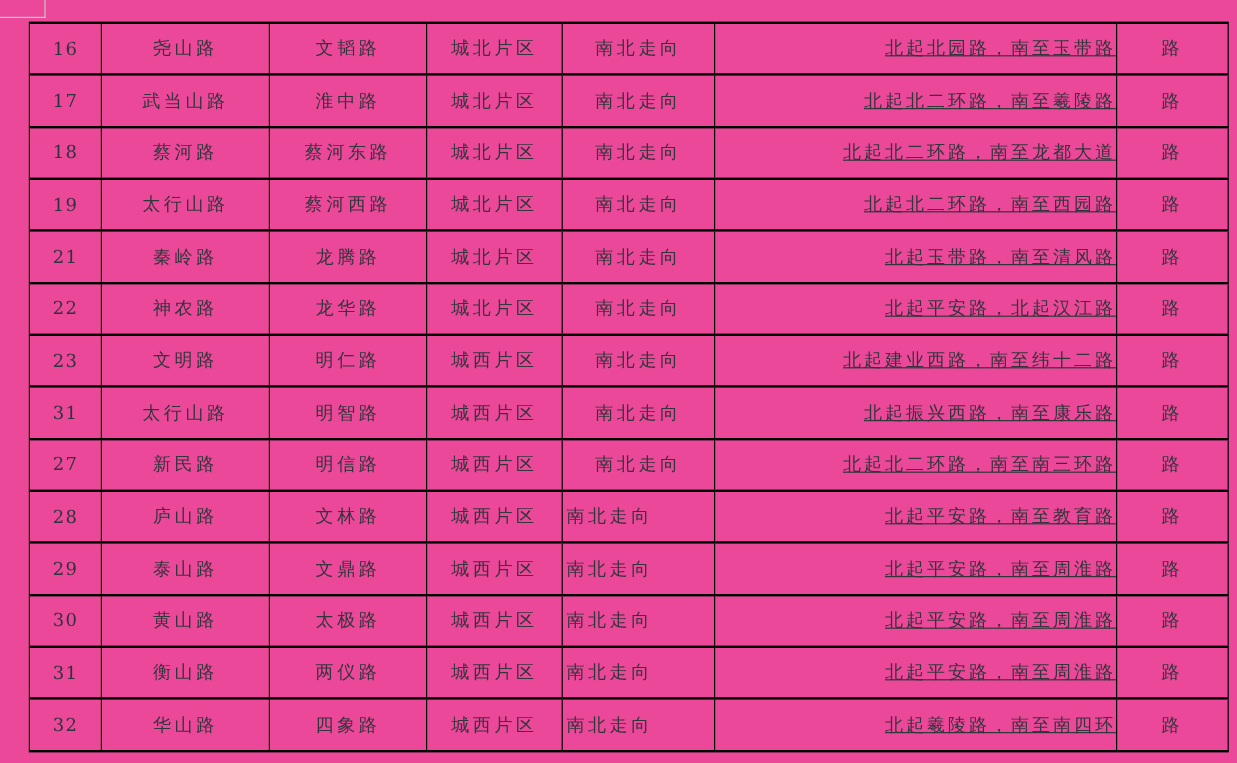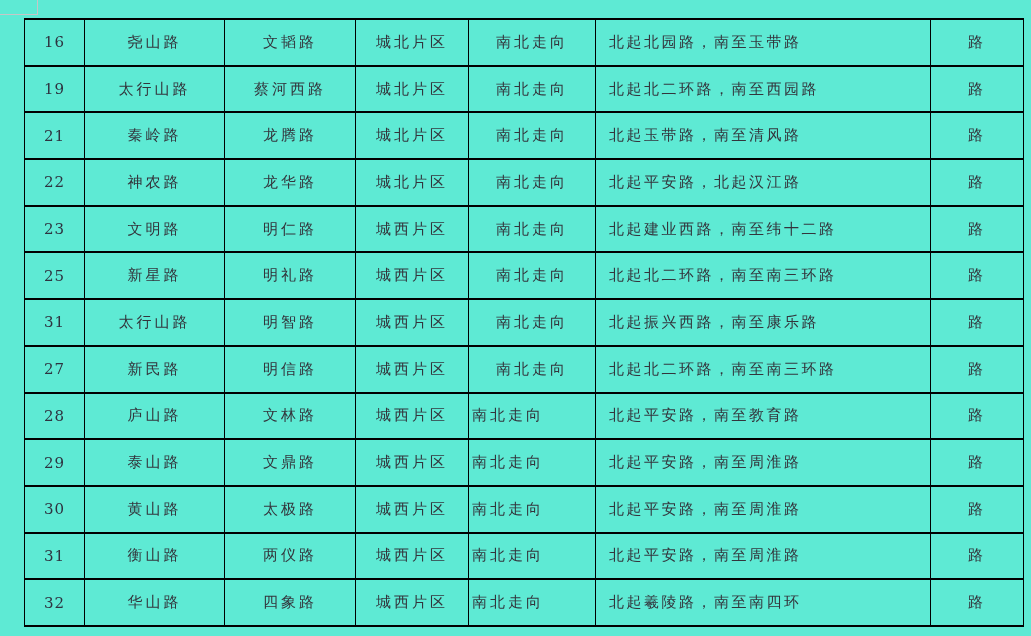--- a/index.html
+++ b/index.html
@@ -10,21 +10,21 @@
   body {
     width: 1031px;
     height: 636px;
     overflow: hidden;
     font-family: "DejaVu Serif", "Liberation Serif", serif;
   }
   .page {
     position: relative;
     width: 1031px;
     height: 636px;
-    background: #5eead4;
+    background: #ec4899;
   }
   
   .corner-artifact {
     position: absolute;
     left: 0;
     top: 0;
     width: 37px;
     height: 14px;
     border-right: 1px solid #c6c6c6;
     border-bottom: 1px solid #c6c6c6;
@@ -50,23 +50,24 @@
     white-space: nowrap;
     overflow: hidden;
     padding: 0;
   }
   table.roads td.no {
     letter-spacing: 1px;
     font-size: 15px;
     color: #2e3340;
   }
   table.roads td.extent {
-    text-align: left;
+    text-align: right;
     padding-left: 13px;
     letter-spacing: 2.5px;
+    text-decoration: underline;
   }
   table.roads td.dir-left {
     text-align: left;
     padding-left: 3px;
   }
 </style>
 </head>
 <body>
 
 <div class="page">
@@ -85,20 +86,38 @@
         <tr>
           <td class="no">16</td>
           <td>尧山路</td>
           <td>文韬路</td>
           <td>城北片区</td>
           <td>南北走向</td>
           <td class="extent">北起北园路，南至玉带路</td>
           <td>路</td>
         </tr>
         <tr>
+          <td class="no">17</td>
+          <td>武当山路</td>
+          <td>淮中路</td>
+          <td>城北片区</td>
+          <td>南北走向</td>
+          <td class="extent">北起北二环路，南至羲陵路</td>
+          <td>路</td>
+        </tr>
+        <tr>
+          <td class="no">18</td>
+          <td>蔡河路</td>
+          <td>蔡河东路</td>
+          <td>城北片区</td>
+          <td>南北走向</td>
+          <td class="extent">北起北二环路，南至龙都大道</td>
+          <td>路</td>
+        </tr>
+        <tr>
           <td class="no">19</td>
           <td>太行山路</td>
           <td>蔡河西路</td>
           <td>城北片区</td>
           <td>南北走向</td>
           <td class="extent">北起北二环路，南至西园路</td>
           <td>路</td>
         </tr>
         <tr>
           <td class="no">21</td>
@@ -118,29 +137,20 @@
           <td class="extent">北起平安路，北起汉江路</td>
           <td>路</td>
         </tr>
         <tr>
           <td class="no">23</td>
           <td>文明路</td>
           <td>明仁路</td>
           <td>城西片区</td>
           <td>南北走向</td>
           <td class="extent">北起建业西路，南至纬十二路</td>
-          <td>路</td>
-        </tr>
-        <tr>
-          <td class="no">25</td>
-          <td>新星路</td>
-          <td>明礼路</td>
-          <td>城西片区</td>
-          <td>南北走向</td>
-          <td class="extent">北起北二环路，南至南三环路</td>
           <td>路</td>
         </tr>
         <tr>
           <td class="no">31</td>
           <td>太行山路</td>
           <td>明智路</td>
           <td>城西片区</td>
           <td>南北走向</td>
           <td class="extent">北起振兴西路，南至康乐路</td>
           <td>路</td>

